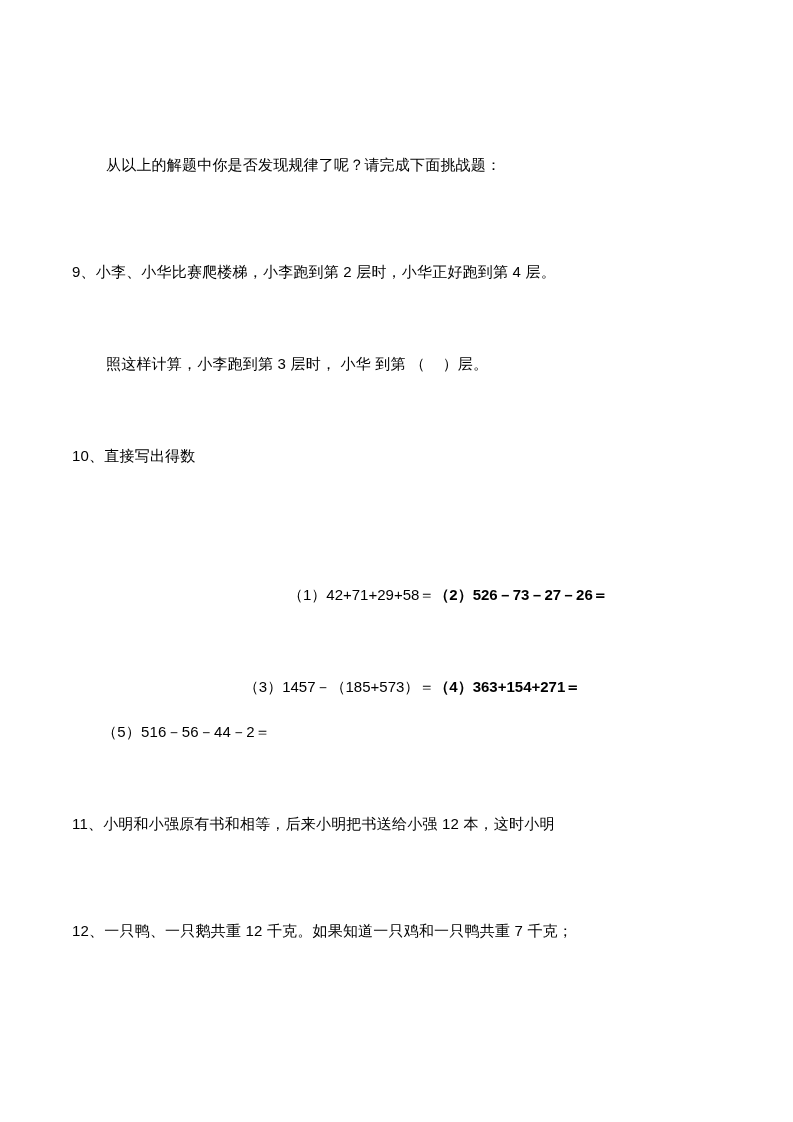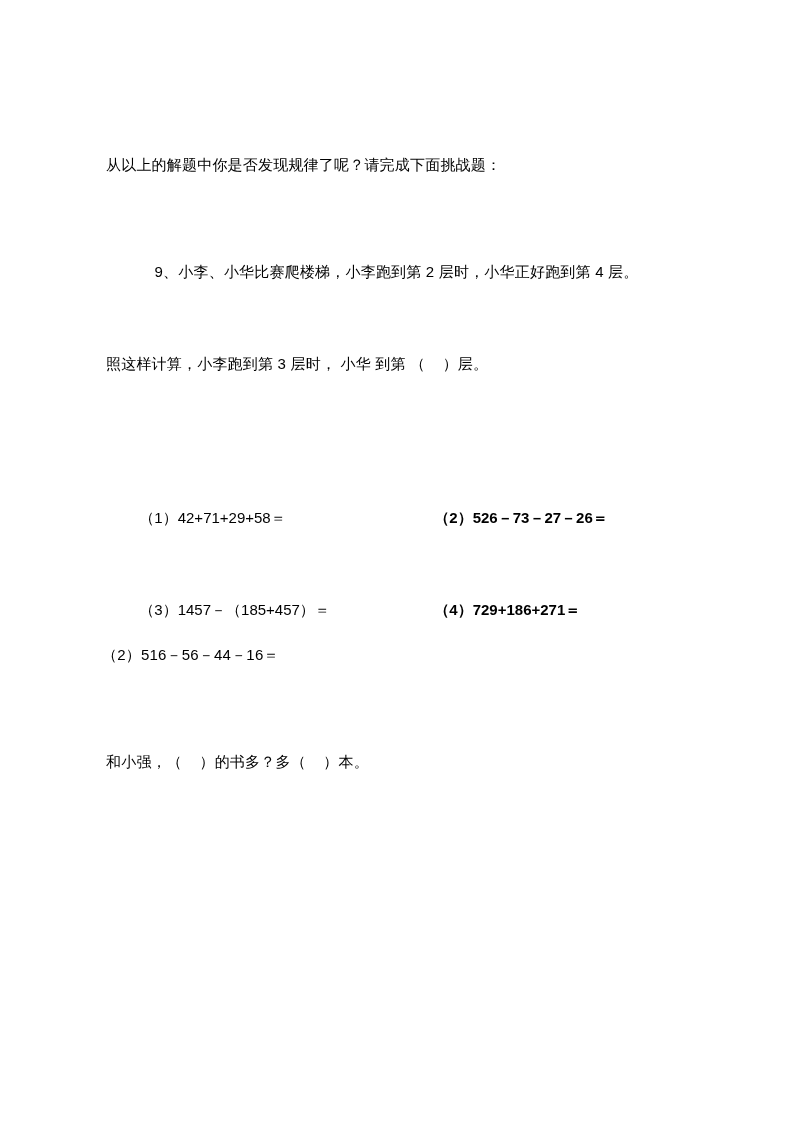--- a/index.html
+++ b/index.html
@@ -32,32 +32,33 @@
   }
   .line {
     display: block;
     height: 47px;
     line-height: 47px;
     white-space: pre;
     letter-spacing: 0.2px;
   }
   .indent-1 { padding-left: 34px; }
   .indent-2 { padding-left: 30px; }
-  .indent-0 { padding-left: 0px; text-align: center; }
+  .indent-0 { padding-left: 0px; }
   .cols {
     display: block;
     height: 47px;
     line-height: 47px;
     white-space: pre;
     padding-left: 34px;
   }
   .col-a {
     display: inline-block;
     width: 295px;
     white-space: pre;
+    text-align: right;
   }
   .col-b {
     display: inline-block;
     white-space: pre;
     font-weight: bold;
   }
 </style>
 </head>
 <body>
 
@@ -66,34 +67,36 @@
 
     <div class="para">
 
       <span class="line indent-1">从以上的解题中你是否发现规律了呢？请完成下面挑战题：</span>
 
 
       <span class="line indent-0">9、小李、小华比赛爬楼梯，小李跑到第 2 层时，小华正好跑到第 4 层。</span>
 
       <span class="line indent-1">照这样计算，小李跑到第 3 层时， 小华 到第 （    ）层。</span>
 
+      <span class="line indent-0">10、直接写出得数</span>
 
       <span class="cols">
         <span class="col-a">（1）42+71+29+58＝</span><span class="col-b">（2）526－73－27－26＝</span>
       </span>
 
       <span class="cols">
-        <span class="col-a">（3）1457－（185+457）＝</span><span class="col-b">（4）729+186+271＝</span>
+        <span class="col-a">（3）1457－（185+573）＝</span><span class="col-b">（4）363+154+271＝</span>
       </span>
 
-      <span class="line indent-2">（2）516－56－44－16＝</span>
+      <span class="line indent-2">（5）516－56－44－2＝</span>
+
+      <span class="line indent-0">11、小明和小强原有书和相等，后来小明把书送给小强 12 本，这时小明</span>
 
 
-      <span class="line indent-1">和小强，（    ）的书多？多（    ）本。</span>
-
+      <span class="line indent-0">12、一只鸭、一只鹅共重 12 千克。如果知道一只鸡和一只鸭共重 7 千克；</span>
 
       
 
       
 
       
 
       
 
       

